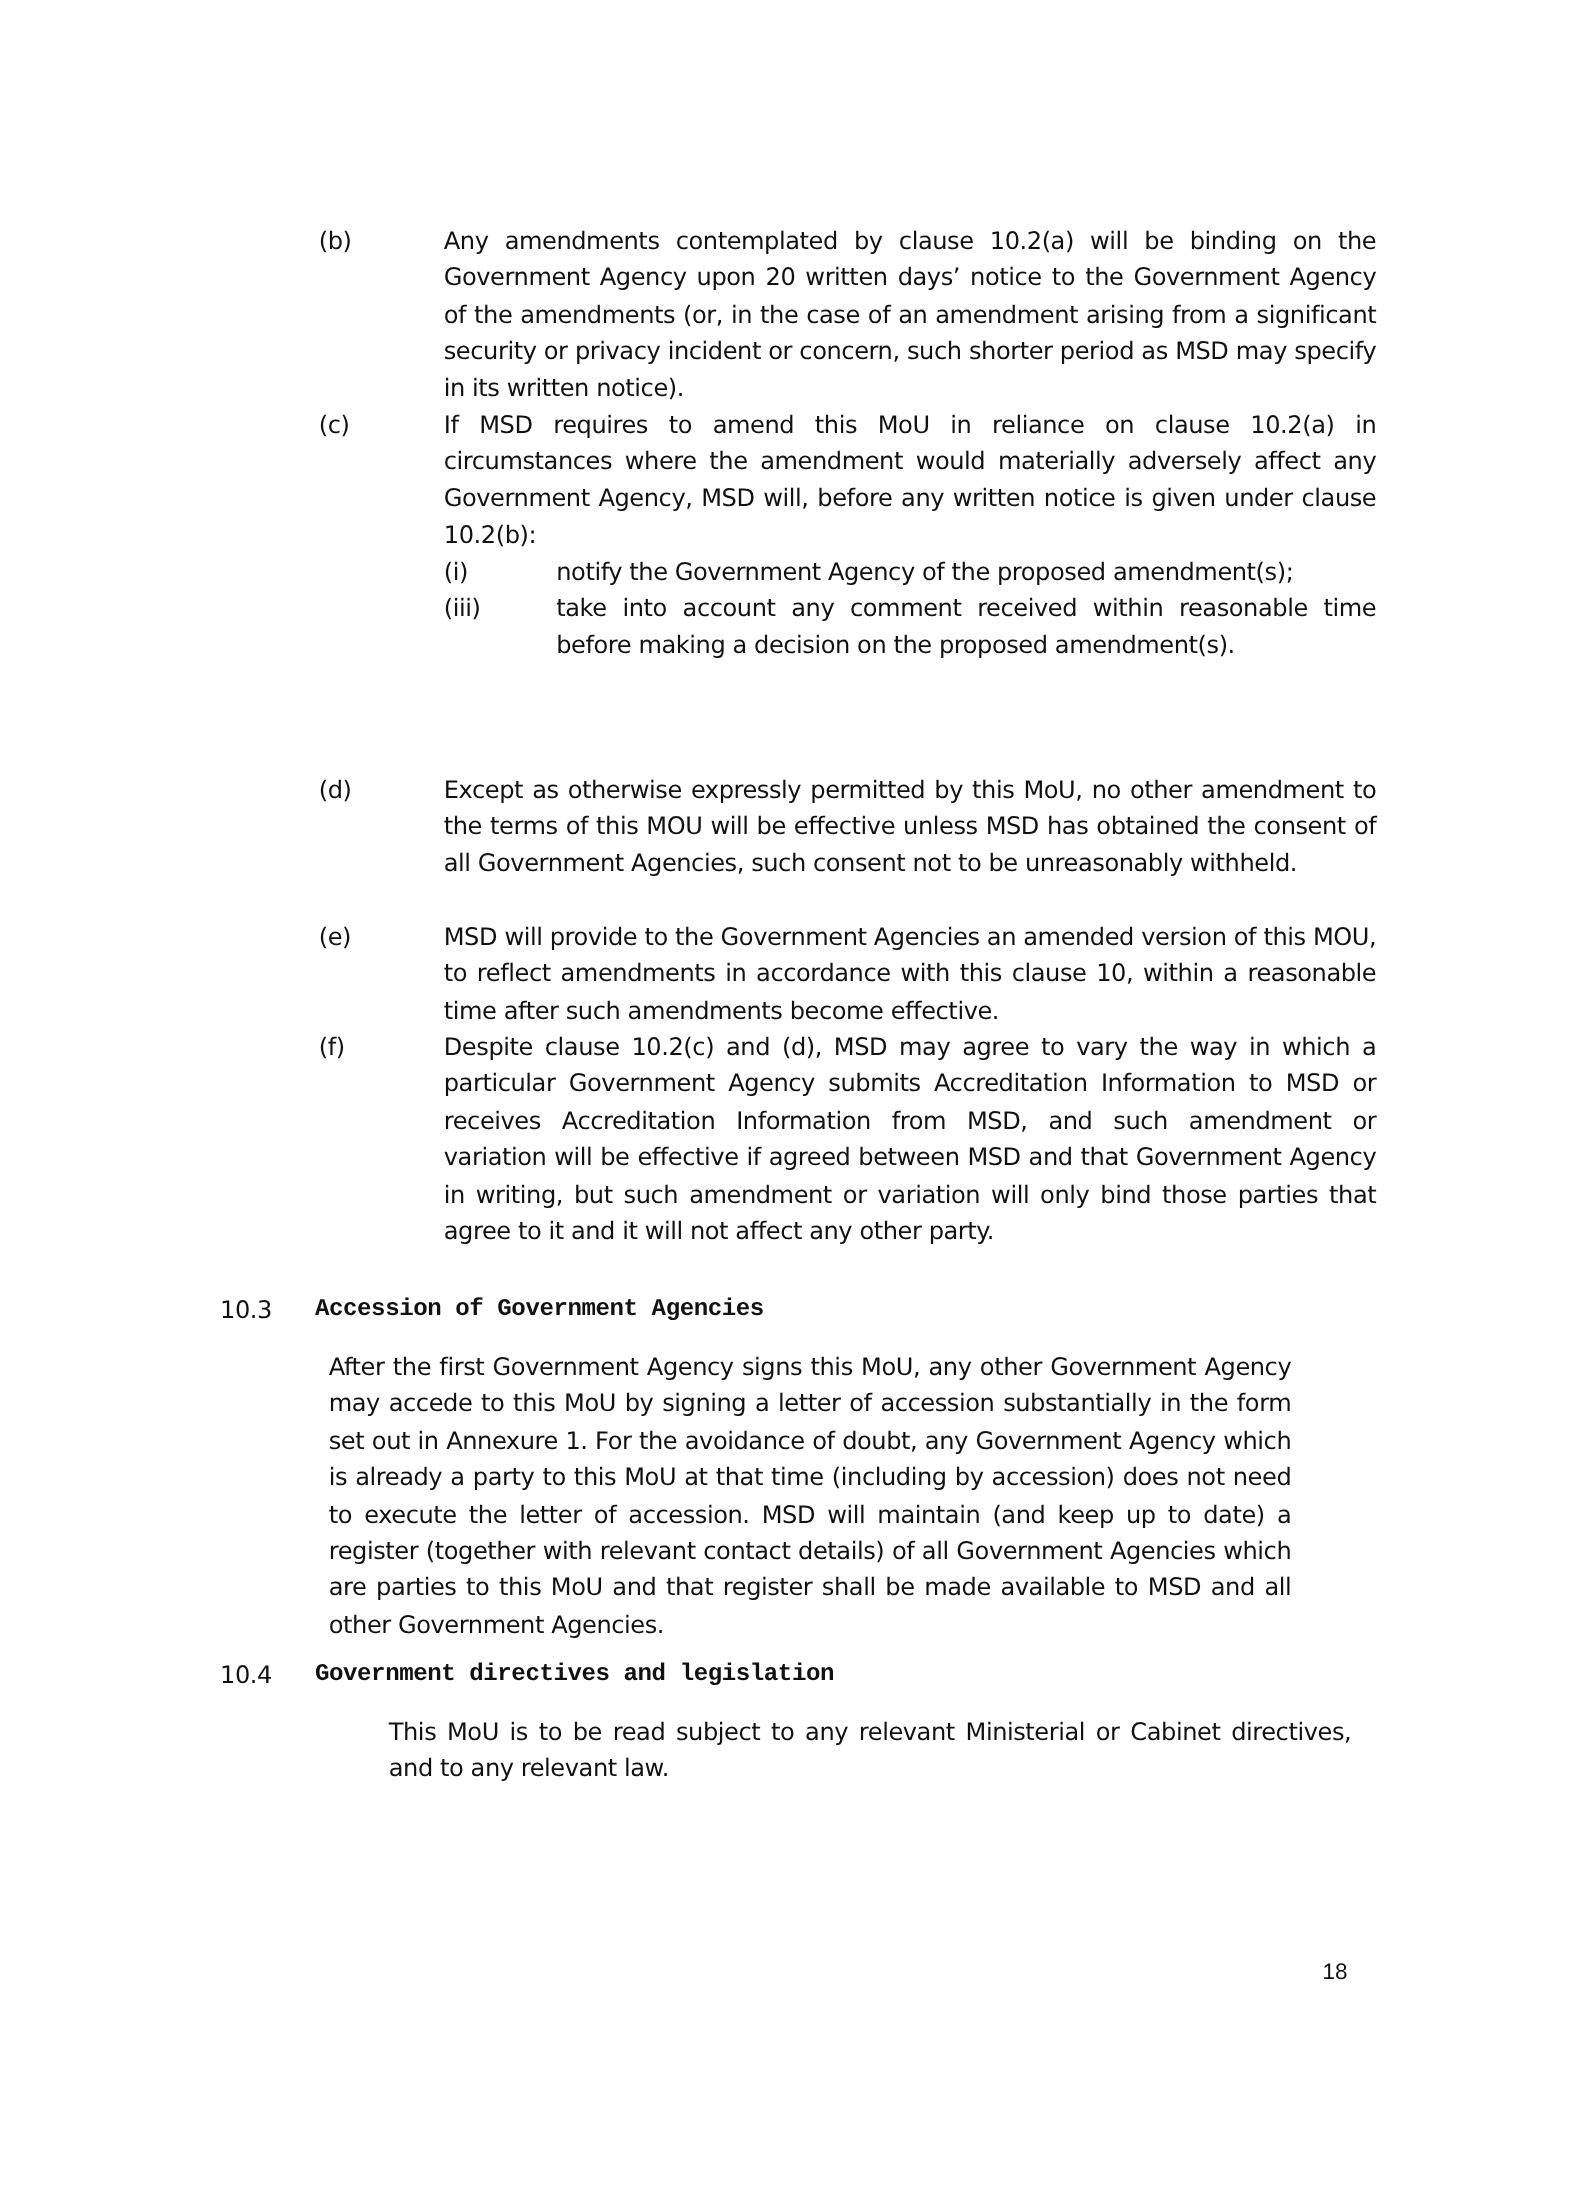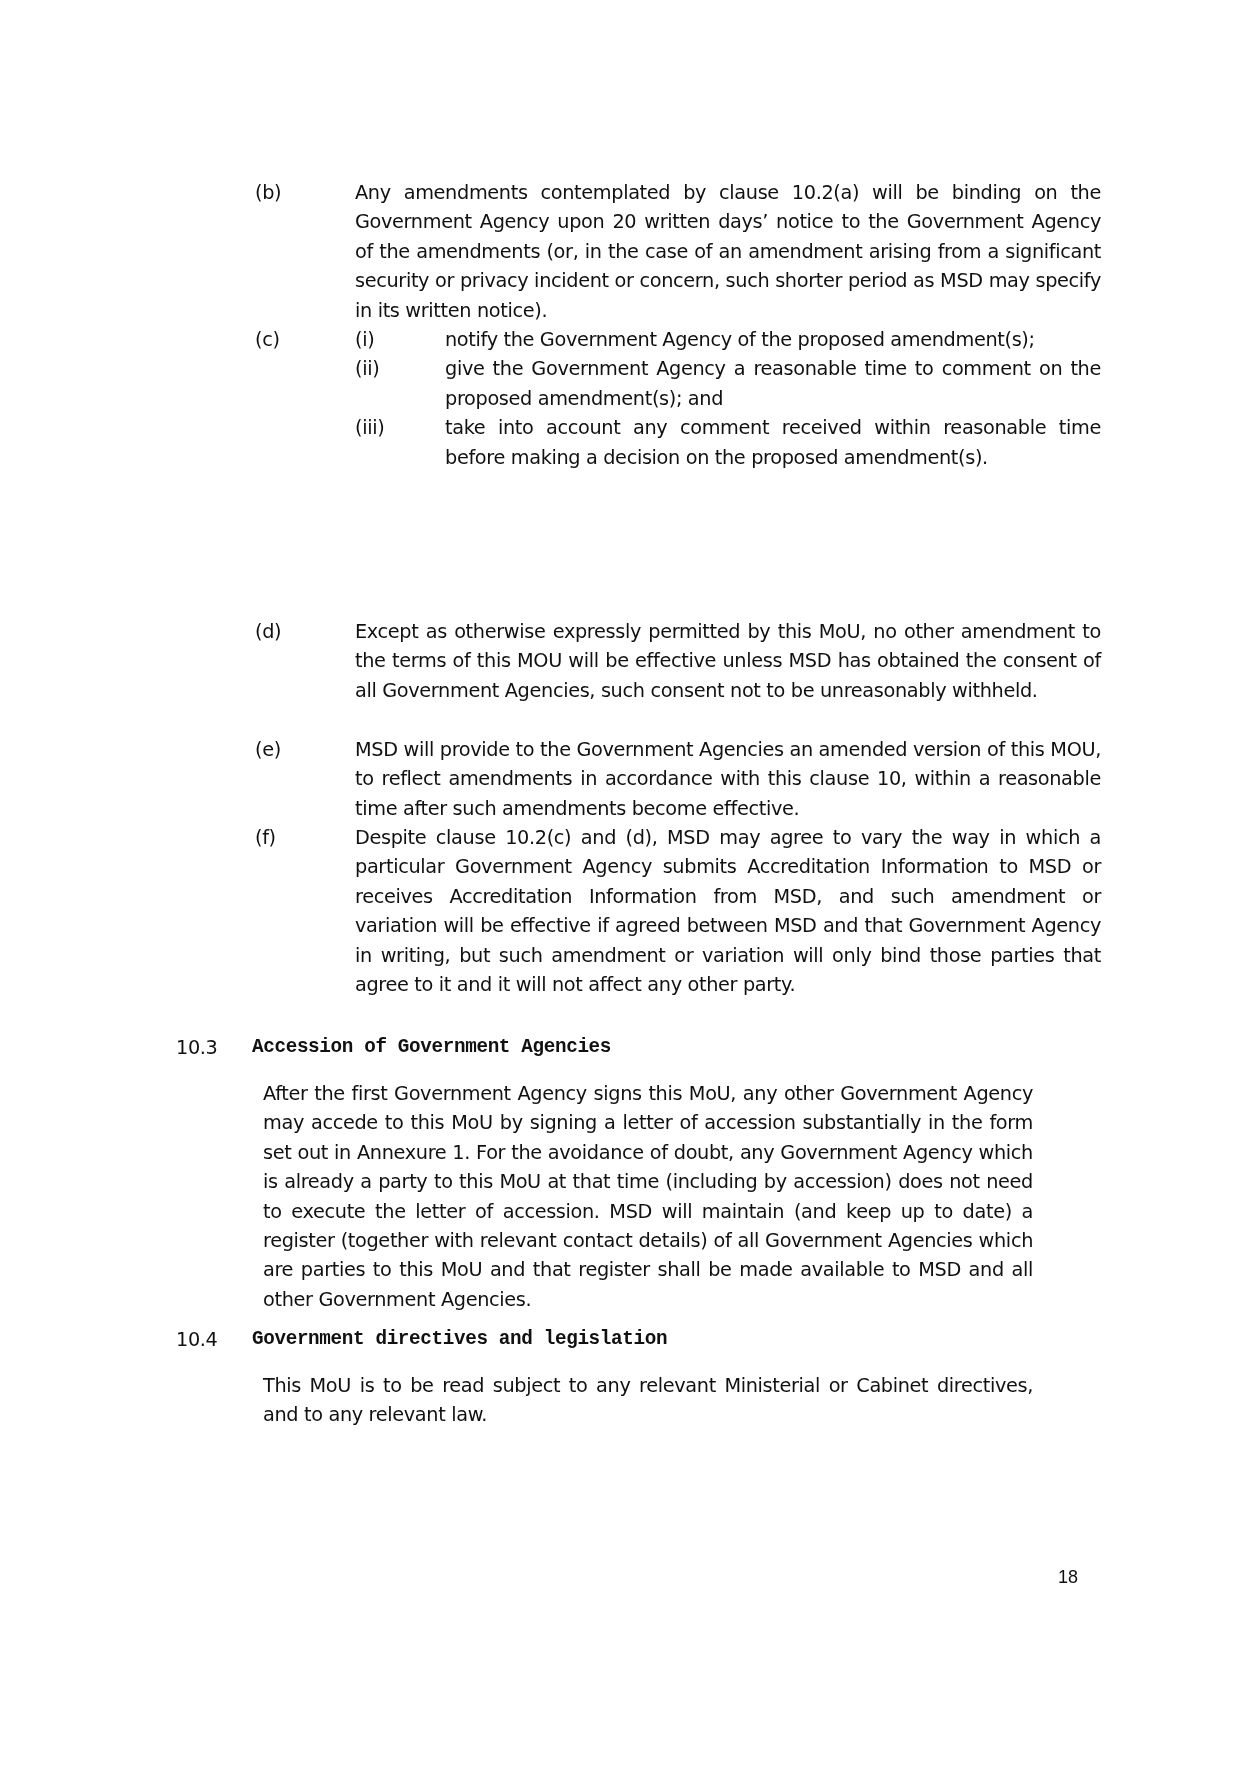--- a/index.html
+++ b/index.html
@@ -27,27 +27,24 @@
 <div class="page">
 
   <div class="clause txt" style="top:178px;">
     <span class="lbl">(b)</span>
     <div class="body">Any amendments contemplated by clause 10.2(a) will be binding on the Government Agency upon 20 written days’ notice to the Government Agency of the amendments (or, in the case of an amendment arising from a significant security or privacy incident or concern, such shorter period as MSD may specify in its written notice).</div>
   </div>
 
   <div class="clause txt" style="top:325px;">
     <span class="lbl">(c)</span>
     <div class="body">
+      <div>If MSD requires to amend this MoU in reliance on clause 10.2(a) in circumstances where the amendment would materially adversely affect any Government Agency, MSD will, before any written notice is given under clause 10.2(b):</div>
       <div class="sub">
         <span class="slbl">(i)</span>
         <div class="sbody">notify the Government Agency of the proposed amendment(s);</div>
-      </div>
-      <div class="sub">
-        <span class="slbl">(ii)</span>
-        <div class="sbody">give the Government Agency a reasonable time to comment on the proposed amendment(s); and</div>
       </div>
       <div class="sub">
         <span class="slbl">(iii)</span>
         <div class="sbody">take into account any comment received within reasonable time before making a decision on the proposed amendment(s).</div>
       </div>
     </div>
   </div>
 
   <div class="clause txt" style="top:617px;">
     <span class="lbl">(d)</span>
@@ -66,17 +63,17 @@
 
   <div class="section txt" style="top:1033px;">
     <span class="num">10.3</span>
     <span class="head">Accession of Government Agencies</span>
     <div class="para" style="top:46px;">After the first Government Agency signs this MoU, any other Government Agency may accede to this MoU by signing a letter of accession substantially in the form set out in Annexure 1.  For the avoidance of doubt, any Government Agency which is already a party to this MoU at that time (including by accession) does not need to execute the letter of accession.  MSD will maintain (and keep up to date) a register (together with relevant contact details) of all Government Agencies which are parties to this MoU and that register shall be made available to MSD and all other Government Agencies.</div>
   </div>
 
   <div class="section txt" style="top:1325px;">
     <span class="num">10.4</span>
     <span class="head">Government directives and legislation</span>
-    <div class="para" style="top:46px;">This MoU is to be read subject to any relevant Ministerial or Cabinet directives, and to any relevant law.</div>
+    <div class="para" style="top:46px;margin-left:48px;">This MoU is to be read subject to any relevant Ministerial or Cabinet directives, and to any relevant law.</div>
   </div>
 
   <div class="pagenum">18</div>
 </div>
 
 </body></html>

